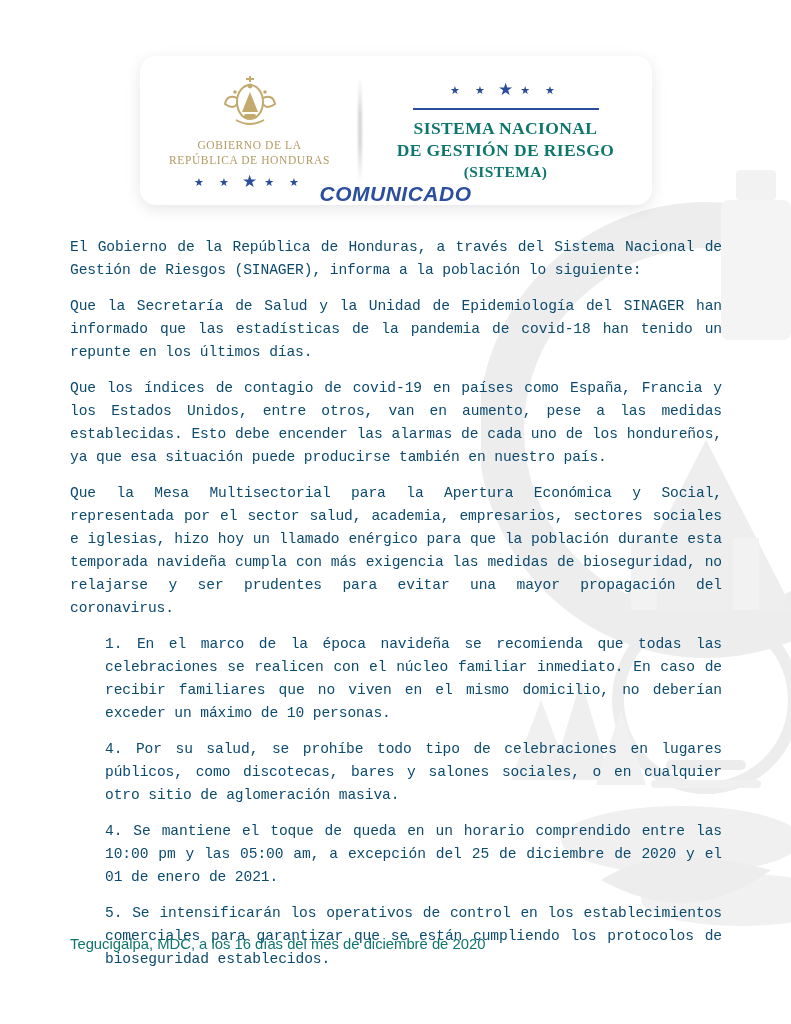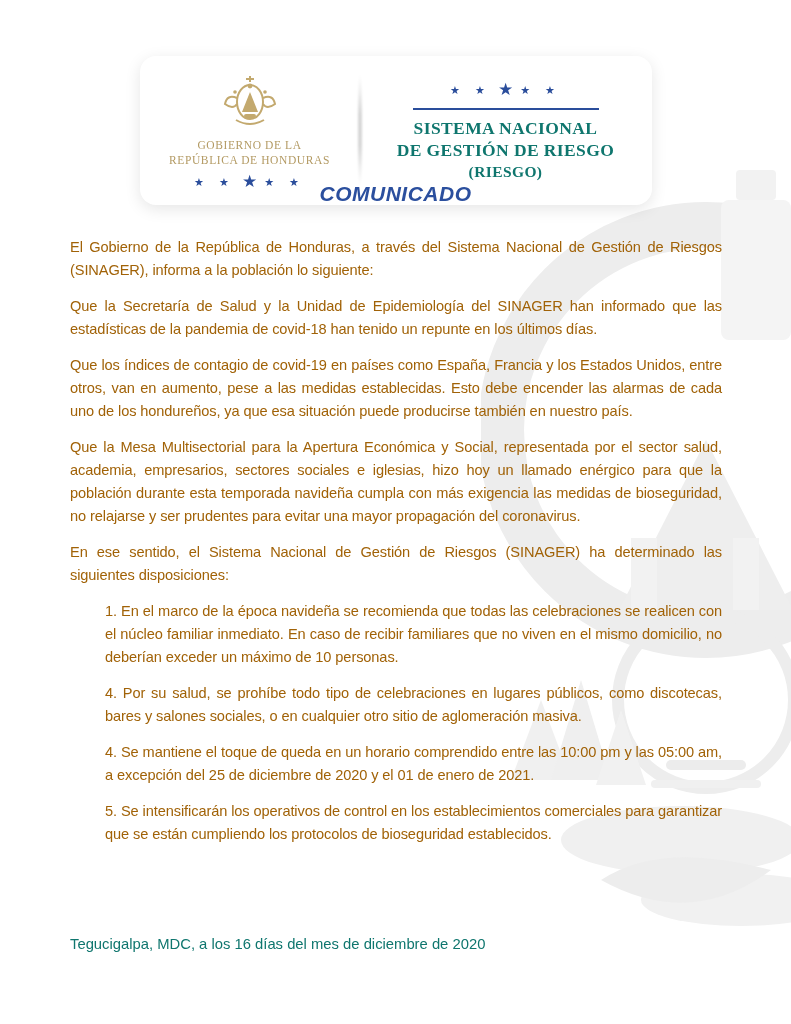--- a/index.html
+++ b/index.html
@@ -65,25 +65,26 @@
     text-align:center;
     color:#2b4f9e;
     font-size:21px; font-weight:800; font-style:italic;
     letter-spacing:0.5px;
     z-index:2;
   }
   
   .doc-body {
     position:absolute; top:236px; left:70px;
     width:652px;
-    color:#a16207;
+    color:#0c4a6e;
     font-size:14.6px; line-height:23px;
     letter-spacing:-0.1px;
     text-align:justify;
     z-index:1;
+    font-family:Liberation Mono, monospace;
   }
   .doc-body p { margin:0 0 13px 0; }
   .list-item { margin-left:35px !important; }
   .footer {
     position:absolute; top:936px; left:70px;
     color:#0f766e;
     font-size:14.8px;
     z-index:1;
   }
 </style>
@@ -151,34 +152,33 @@
     <div class="logo-right">
       <div class="stars-row">
         <span class="star-sm">★ ★</span>
         <span class="star-lg">★</span>
         <span class="star-sm">★ ★</span>
       </div>
       <div class="rule"></div>
       <div class="sinager-text">
         <div class="sinager-l1">SISTEMA NACIONAL</div>
         <div class="sinager-l2">DE GESTIÓN DE RIESGO</div>
-        <div class="sinager-l3">(RIESGO)</div>
+        <div class="sinager-l3">(SISTEMA)</div>
       </div>
     </div>
 
   </header>
 
   <h1 class="title">COMUNICADO</h1>
 
   <main class="doc-body">
     <p>El Gobierno de la República de Honduras, a través del Sistema Nacional de Gestión de Riesgos (SINAGER), informa a la población lo siguiente:</p>
     <p>Que la Secretaría de Salud y la Unidad de Epidemiología del SINAGER han informado que las estadísticas de la pandemia de covid-18 han tenido un repunte en los últimos días.</p>
     <p>Que los índices de contagio de covid-19 en países como España, Francia y los Estados Unidos, entre otros, van en aumento, pese a las medidas establecidas. Esto debe encender las alarmas de cada uno de los hondureños, ya que esa situación puede producirse también en nuestro país.</p>
     <p>Que la Mesa Multisectorial para la Apertura Económica y Social, representada por el sector salud, academia, empresarios, sectores sociales e iglesias, hizo hoy un llamado enérgico para que la población durante esta temporada navideña cumpla con más exigencia las medidas de bioseguridad, no relajarse y ser prudentes para evitar una mayor propagación del coronavirus.</p>
-    <p>En ese sentido, el Sistema Nacional de Gestión de Riesgos (SINAGER) ha determinado las siguientes disposiciones:</p>
 
     <p class="list-item">1. En el marco de la época navideña se recomienda que todas las celebraciones se realicen con el núcleo familiar inmediato. En caso de recibir familiares que no viven en el mismo domicilio, no deberían exceder un máximo de 10 personas.</p>
     <p class="list-item">4. Por su salud, se prohíbe todo tipo de celebraciones en lugares públicos, como discotecas, bares y salones sociales, o en cualquier otro sitio de aglomeración masiva.</p>
     <p class="list-item">4. Se mantiene el toque de queda en un horario comprendido entre las 10:00 pm y las 05:00 am, a excepción del 25 de diciembre de 2020 y el 01 de enero de 2021.</p>
     <p class="list-item">5. Se intensificarán los operativos de control en los establecimientos comerciales para garantizar que se están cumpliendo los protocolos de bioseguridad establecidos.</p>
   </main>
 
   <div class="footer">Tegucigalpa, MDC, a los 16 días del mes de diciembre de 2020</div>
 
 </div>

